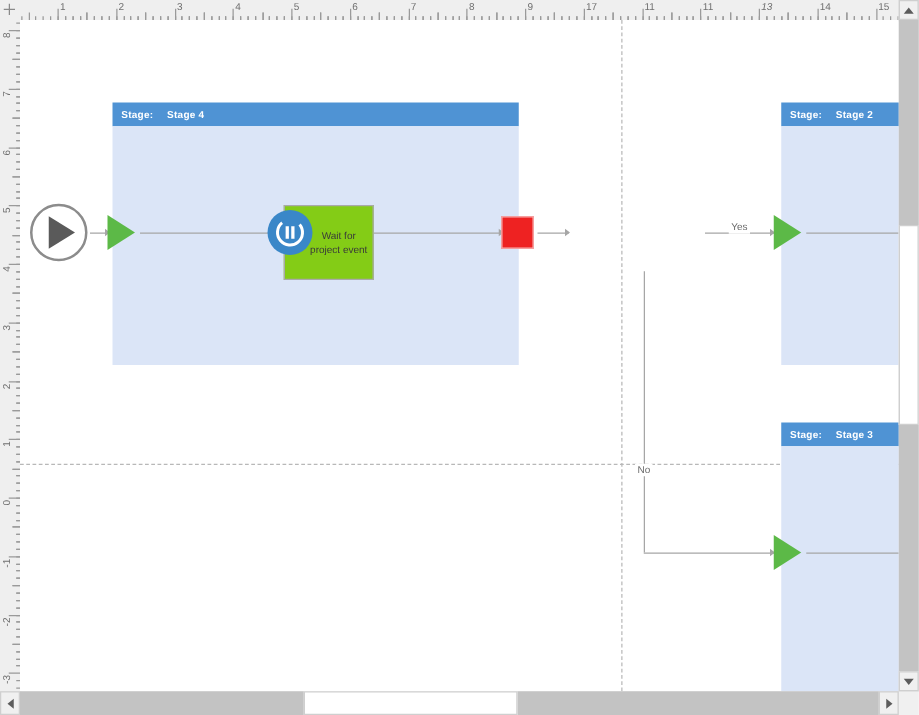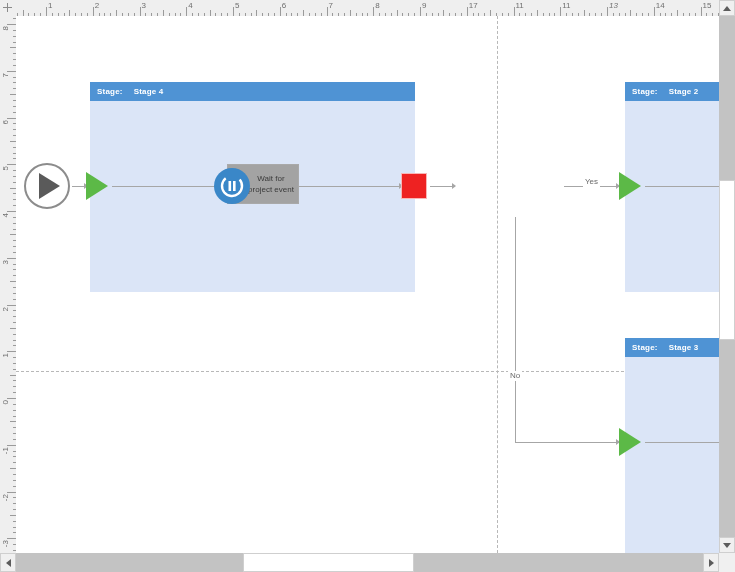--- a/index.html
+++ b/index.html
@@ -68,21 +68,21 @@
     border:2px solid #8c8c8c;background:#ffffff;box-sizing:border-box;
     display:flex;align-items:center;justify-content:center;}
   .start-tri{width:0;height:0;margin-left:5px;
     border-top:13px solid transparent;border-bottom:13px solid transparent;
     border-left:21px solid #5a5a5a;}
 
   .green-arrow{width:0;height:0;
     border-top:14px solid transparent;border-bottom:14px solid transparent;
     border-left:22px solid #5cb947;}
 
-  .task-box{width:72px;height:40px;background:#a3a3a3;border:1px solid #a9a9a9;
+  .task-box{width:72px;height:60px;background:#84cc16;border:1px solid #a9a9a9;
     box-sizing:border-box;display:flex;align-items:center;justify-content:center;
     text-align:center;}
   .task-box span{font-size:8px;color:#3a3a3a;line-height:11px;display:block;
     padding-left:16px;}
 
   .badge-circle{border-radius:50%;display:flex;align-items:center;justify-content:center;}
   .badge-blue{width:36px;height:36px;background:#3a87c8;}
   .badge-orange{width:36px;height:36px;background:#ef8023;}
 
   .red-square{width:26px;height:26px;background:#ee2222;border:1px solid #f8b6b6;

